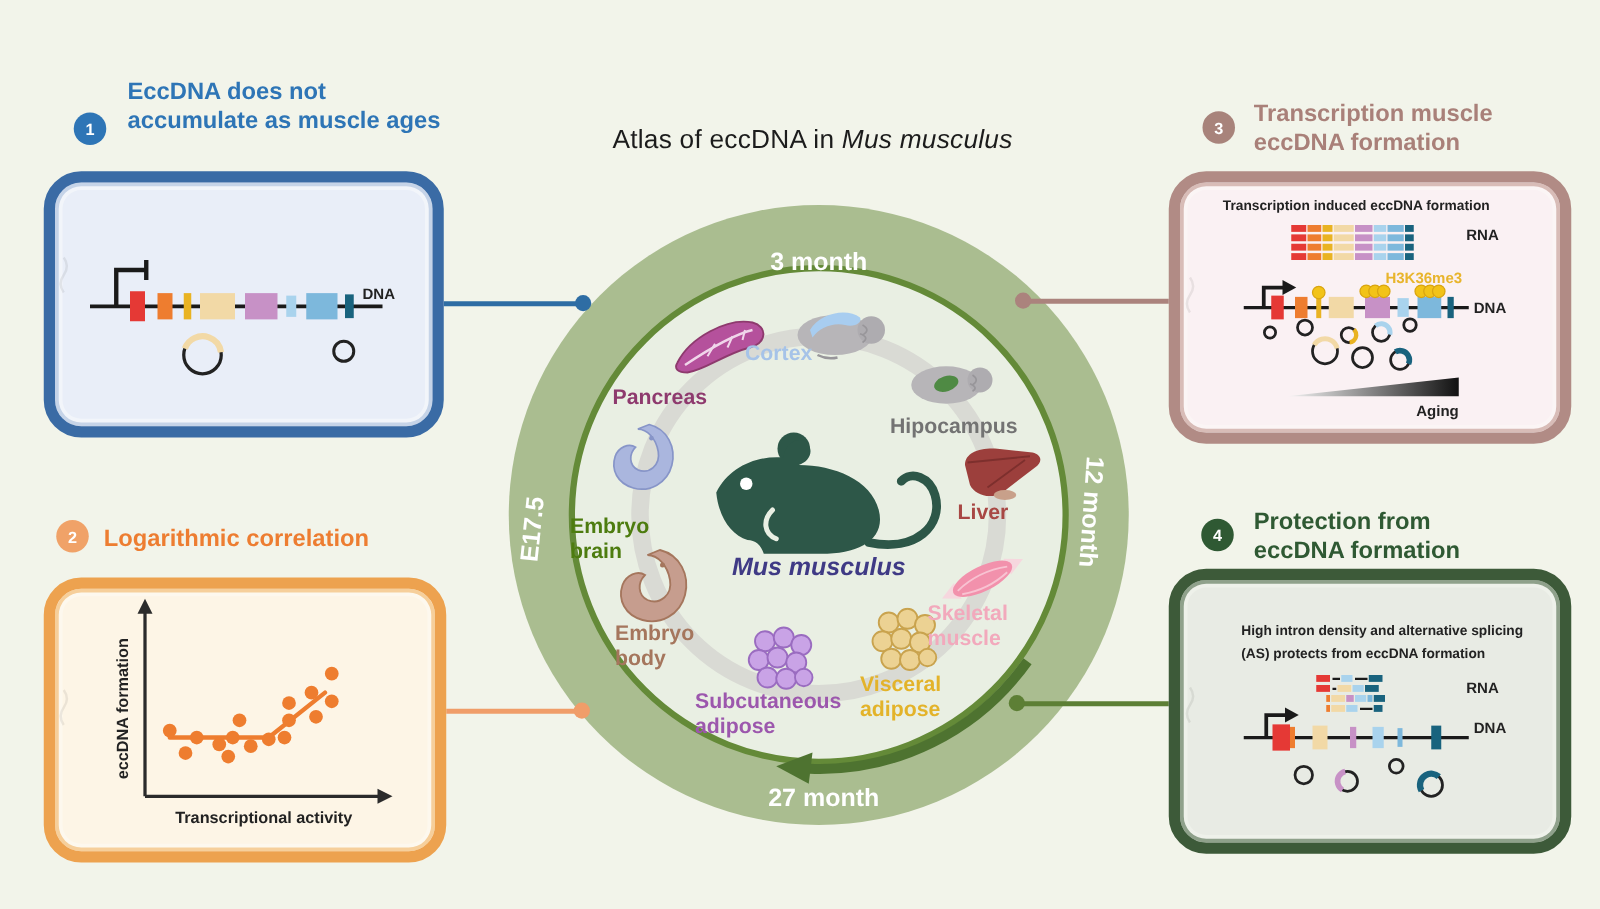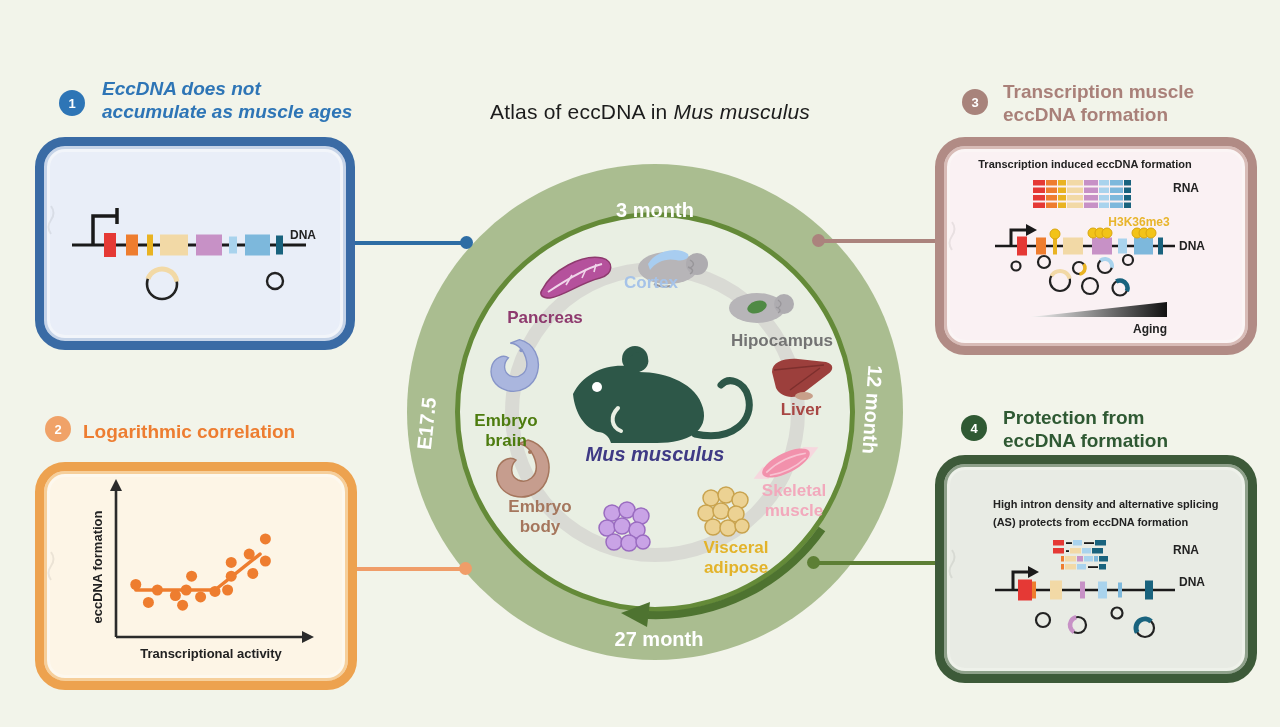--- a/index.html
+++ b/index.html
@@ -22,21 +22,21 @@
     box-shadow:inset 0 0 0 3px #8fa18b, inset 0 0 0 6px #eef1ea;}
 
   .badge{position:absolute;width:26px;height:26px;border-radius:50%;color:#fff;font-weight:bold;font-size:13px;
     display:flex;align-items:center;justify-content:center;}
   #badge1{left:59px;top:90px;background:var(--p1-accent);}
   #badge2{left:45px;top:416px;background:#f0a268;}
   #badge3{left:962px;top:89px;background:#a8837b;}
   #badge4{left:961px;top:415px;background:var(--p4-accent);}
 
   .ptitle{position:absolute;font-weight:bold;font-size:19px;line-height:23px;}
-  #ptitle1{left:102px;top:77px;color:var(--p1-accent);font-style:italic;}
+  #ptitle1{left:102px;top:62px;color:var(--p1-accent);}
   #ptitle2{left:83px;top:420px;color:var(--p2-accent);}
   #ptitle3{left:1003px;top:80px;color:var(--p3-accent);}
   #ptitle4{left:1003px;top:406px;color:var(--p4-accent);}
 
   
   .conn{position:absolute;height:4px;}
   .conn-dot{position:absolute;width:13px;height:13px;border-radius:50%;}
   #conn1{left:355px;top:241px;width:110px;background:var(--p1-conn);}
   #dot1{left:460px;top:236px;background:var(--p1-conn);}
   #conn2{left:357px;top:567px;width:108px;background:var(--p2-conn);}
@@ -51,21 +51,21 @@
   #ring-inner{left:455px;top:212px;width:400px;height:400px;border-radius:50%;box-sizing:border-box;
     background:var(--ring-inner);border:5px solid var(--ring-edge);}
   #ring-track{left:505px;top:262px;width:300px;height:300px;border-radius:50%;box-sizing:border-box;
     border:14px solid var(--ring-track);}
   .ring-label{position:absolute;color:#fff;font-weight:bold;font-size:20px;text-align:center;}
   #lbl-top{left:570px;top:172px;width:170px;margin-top:27px;}
   #lbl-bottom{left:574px;top:628px;width:170px;}
   #lbl-right{left:812px;top:398px;width:120px;transform:rotate(94deg);}
   #lbl-left{left:387px;top:412px;width:80px;transform:rotate(-84deg);}
 
-  .organ-label{position:absolute;font-weight:bold;font-size:17px;line-height:20px;text-align:center;}
+  .organ-label{position:absolute;font-weight:bold;font-size:17px;line-height:20px;}
   #species-label{left:565px;top:443px;width:180px;text-align:center;font-style:italic;font-weight:bold;
     font-size:20px;color:var(--species);}
 
   
   .svg-caption{font:bold 11px "Liberation Sans",sans-serif;fill:#222;}
   .svg-tag{font:bold 12px "Liberation Sans",sans-serif;fill:#222;}
   .svg-gold{font:bold 12px "Liberation Sans",sans-serif;fill:#e8b52c;}
   .svg-axis{font:bold 13px "Liberation Sans",sans-serif;fill:#222;}
   svg{display:block;}
 </style>
@@ -166,20 +166,21 @@
     <path d="M38,4 C54,8 62,24 58,40 C54,56 38,64 24,60 C10,56 4,44 8,32 C11,24 20,20 26,24 C20,30 20,40 28,44 C38,48 48,40 46,28 C44,16 36,8 28,8 Z" fill="#aab6de" stroke="#8795c8" stroke-width="1.5"></path>
     <circle cx="40" cy="16" r="2" fill="#8795c8"></circle>
   </svg>
 
   <div class="abs organ-label" style="left: 490px; top: 308px; width: 110px; color: rgb(142, 58, 110);">Pancreas</div>
   <div class="abs organ-label" style="left: 596px; top: 273px; width: 110px; color: rgb(166, 195, 232);">Cortex</div>
   <div class="abs organ-label" style="left: 712px; top: 331px; width: 140px; color: #737373;">Hipocampus</div>
   <div class="abs organ-label" style="left: 766px; top: 400px; width: 70px; color: rgb(168, 71, 68);">Liver</div>
   <div class="abs organ-label" style="left: 742px; top: 481px; width: 104px; color: rgb(242, 169, 188);">Skeletal muscle</div>
   <div class="abs organ-label" style="left: 688px; top: 538px; width: 96px; color: rgb(227, 179, 42);">Visceral adipose</div>
+  <div class="abs organ-label" style="left: 556px; top: 551px; width: 140px; color: rgb(156, 87, 173);">Subcutaneous adipose</div>
   <div class="abs organ-label" style="left: 492px; top: 497px; width: 96px; color: rgb(165, 118, 93);">Embryo body</div>
   <div class="abs organ-label" style="left: 456px; top: 411px; width: 100px; color: #4d7c0f;">Embryo brain</div>
 
   <div class="conn" id="conn1"></div>
   <div class="conn-dot" id="dot1"></div>
   <div class="conn" id="conn2"></div>
   <div class="conn-dot" id="dot2"></div>
   <div class="conn" id="conn3"></div>
   <div class="conn-dot" id="dot3"></div>
   <div class="conn" id="conn4"></div>

